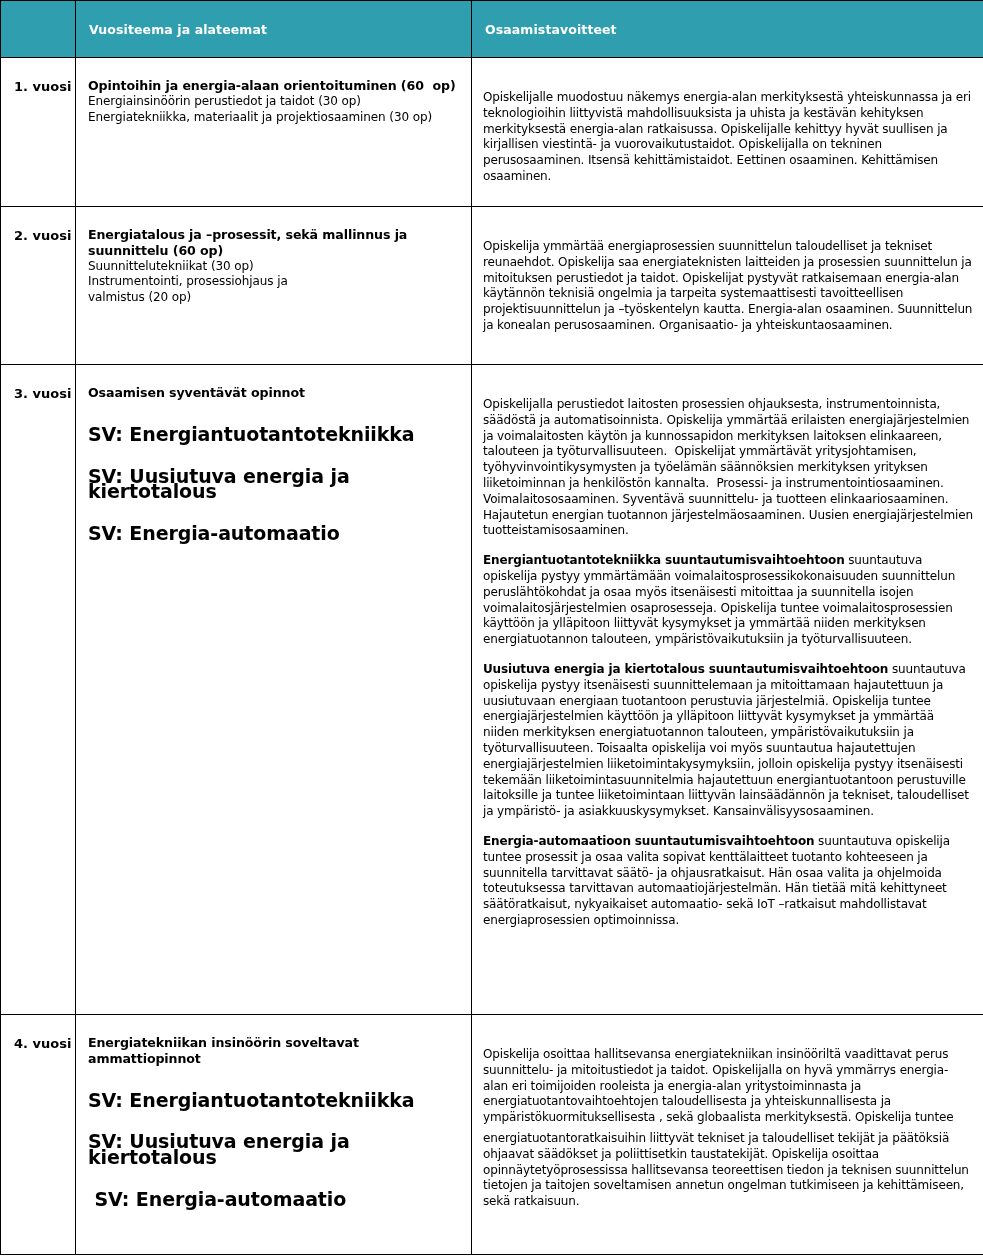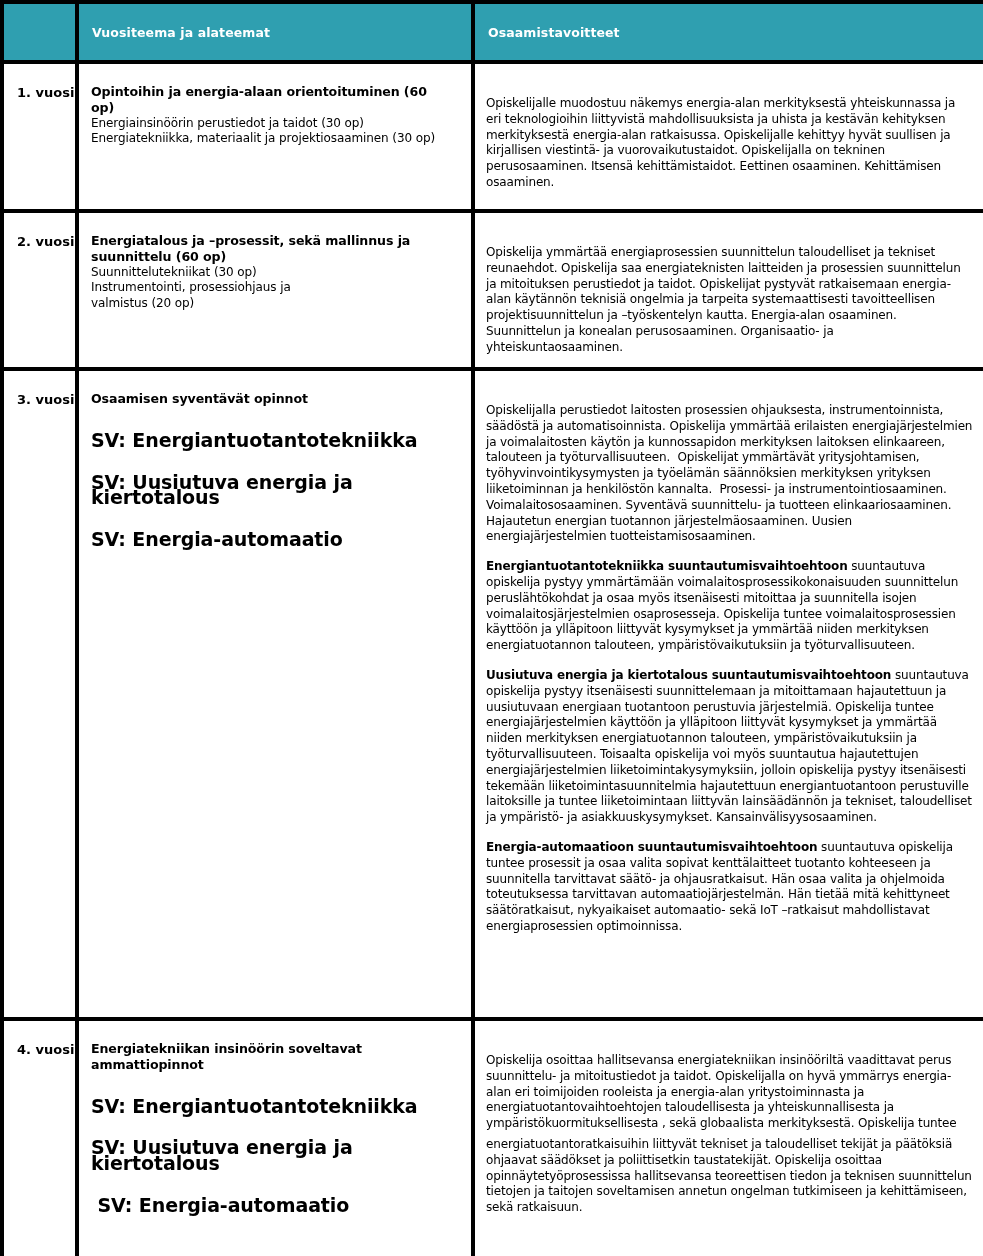--- a/index.html
+++ b/index.html
@@ -10,21 +10,21 @@
     -webkit-font-smoothing: antialiased;
   }
   table.curriculum {
     border-collapse: collapse;
     table-layout: fixed;
     width: 983px;
   }
   col.c-year  { width: 75px; }
   col.c-theme { width: 396px; }
   col.c-obj   { width: 512px; }
-  td, th { border: 4px solid #000000; vertical-align: top; overflow: hidden; }
+  td, th { border: 1px solid #000000; vertical-align: top; overflow: hidden; }
   tr.head th {
     height: 56px;
     color: #ffffff;
     font-size: 12.5px;
     font-weight: bold;
     text-align: left;
     vertical-align: middle;
     padding: 0 6px 0 13px;
     letter-spacing: 0.1px;
   }

